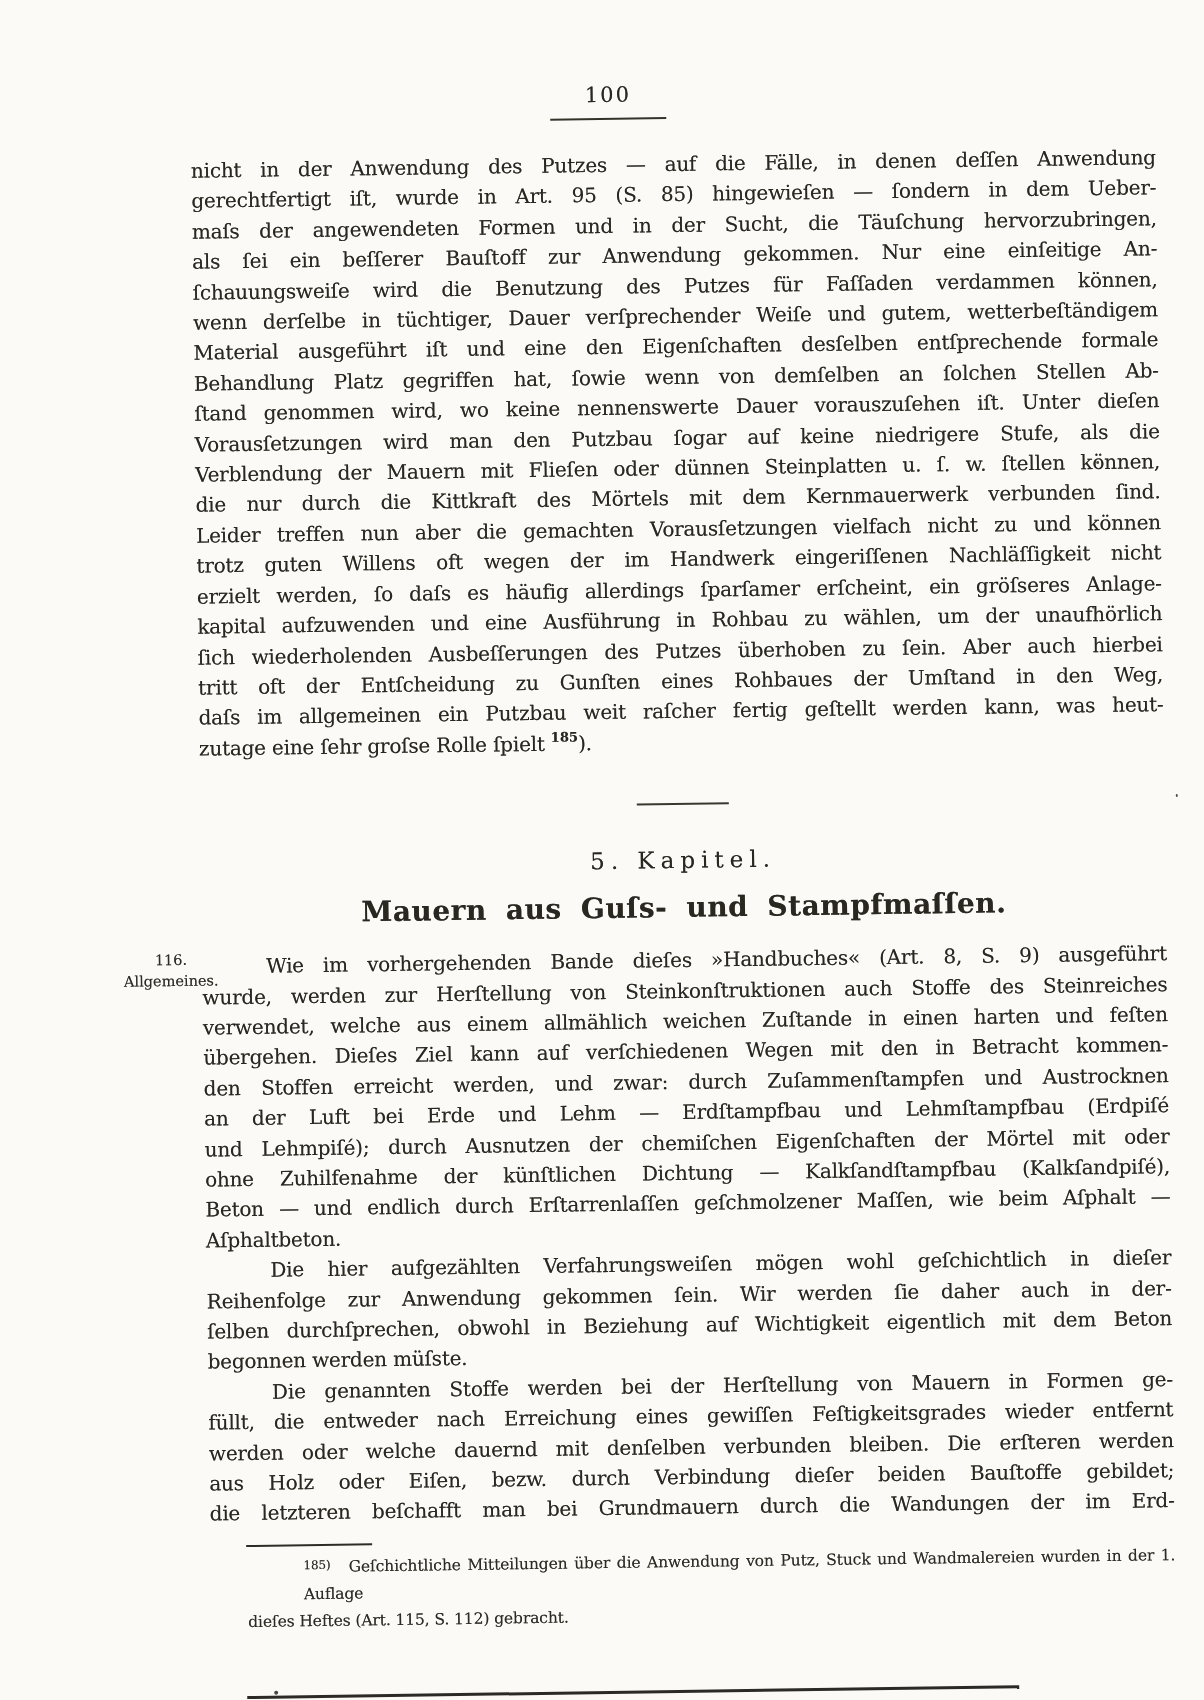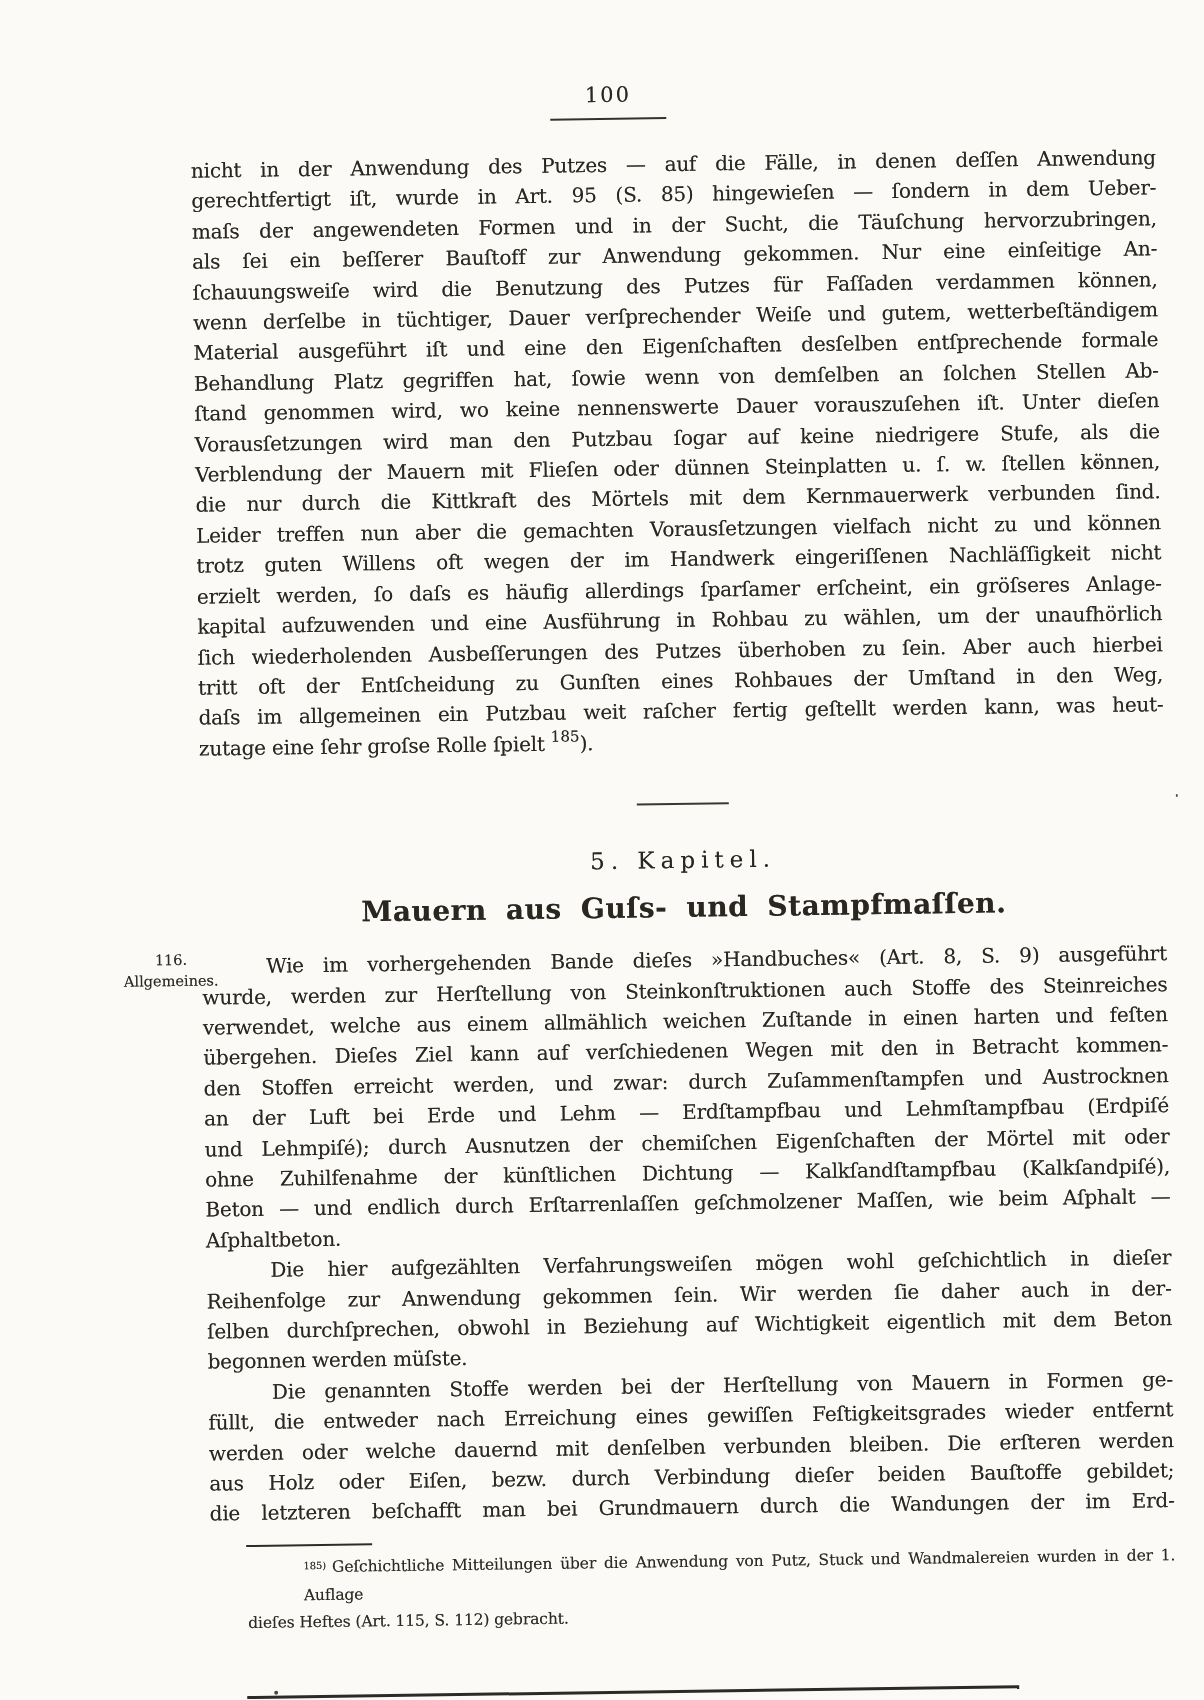--- a/index.html
+++ b/index.html
@@ -22,38 +22,38 @@
   .column{position:absolute;left:200px;top:150px;width:965px;}
   .tline{
     font-size:20px;line-height:30.4px;letter-spacing:-0.2px;
     text-align:justify;text-align-last:justify;
     white-space:normal;
   }
   .unjust{text-align-last:left;}
   .short-last [data-bind-lines] .tline:last-child{text-align-last:left;}
   .para{margin:0;}
   .indent-first [data-bind-lines] .tline:first-child{text-indent:64px;}
-  .fnref{font-size:15px;line-height:0;position:relative;top:-1px;letter-spacing:0;}
+  .fnref{font-size:13px;line-height:0;position:relative;top:-1px;letter-spacing:0;font-weight:bold;}
   
   .divider{width:92px;height:2px;background:#3a3730;margin:46px auto 0;}
   
   .kicker{margin-top:40px;font-size:23px;line-height:30px;text-align:center;letter-spacing:6px;}
   .title{margin-top:14px;font-size:28px;line-height:38px;font-weight:700;text-align:center;word-spacing:9px;letter-spacing:0.5px;}
   .chapter-body{margin-top:18px;}
   
   .margin-note{
     position:absolute;left:104px;top:944px;width:130px;
     font-size:14.5px;line-height:21px;text-align:center;color:#2e2b24;
   }
   
   .footnote-rule{margin-top:16px;margin-left:36px;width:126px;height:2px;background:#2f2c25;}
   .footnote{margin-top:8px;padding-left:37px;color:#2e2b24;}
   .fline{font-size:15.5px;line-height:26.5px;letter-spacing:-0.1px;}
   .fline.first{padding-left:56px;text-align:justify;text-align-last:justify;}
-  .fnmark{font-size:10px;position:relative;top:-3px;margin-right:6px;}
+  .fnmark{font-size:12px;position:relative;top:-3px;margin-right:18px;}
   
   .bottom-artifact{position:absolute;left:235px;top:1691px;width:772px;height:3px;background:#141310;opacity:0.9;}
   .speck{position:absolute;border-radius:50%;background:#4a463c;}
   .speck.s1{left:1101px;top:468px;width:3px;height:3px;}
   .speck.s2{left:262px;top:1686px;width:4px;height:4px;}
   .speck.s3{left:1176px;top:802px;width:2px;height:3px;}
 </style>
 </head>
 <body>
 

